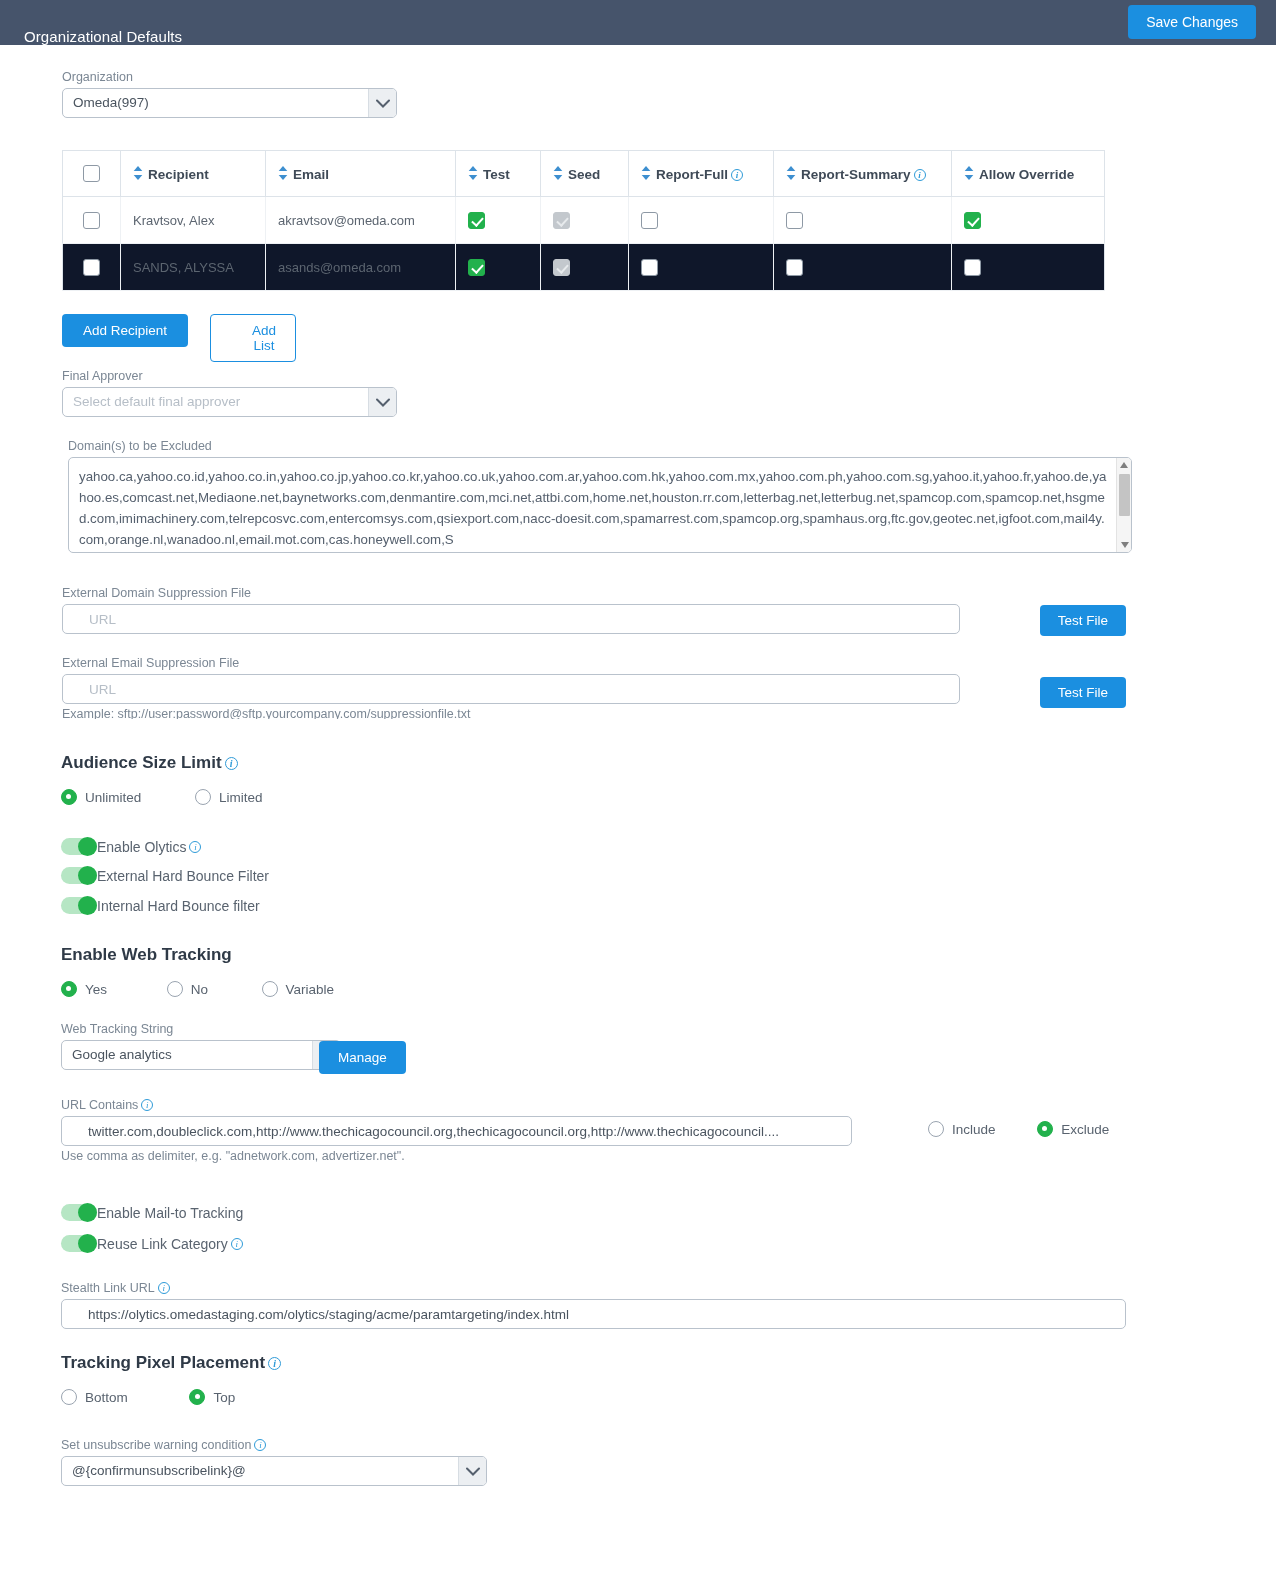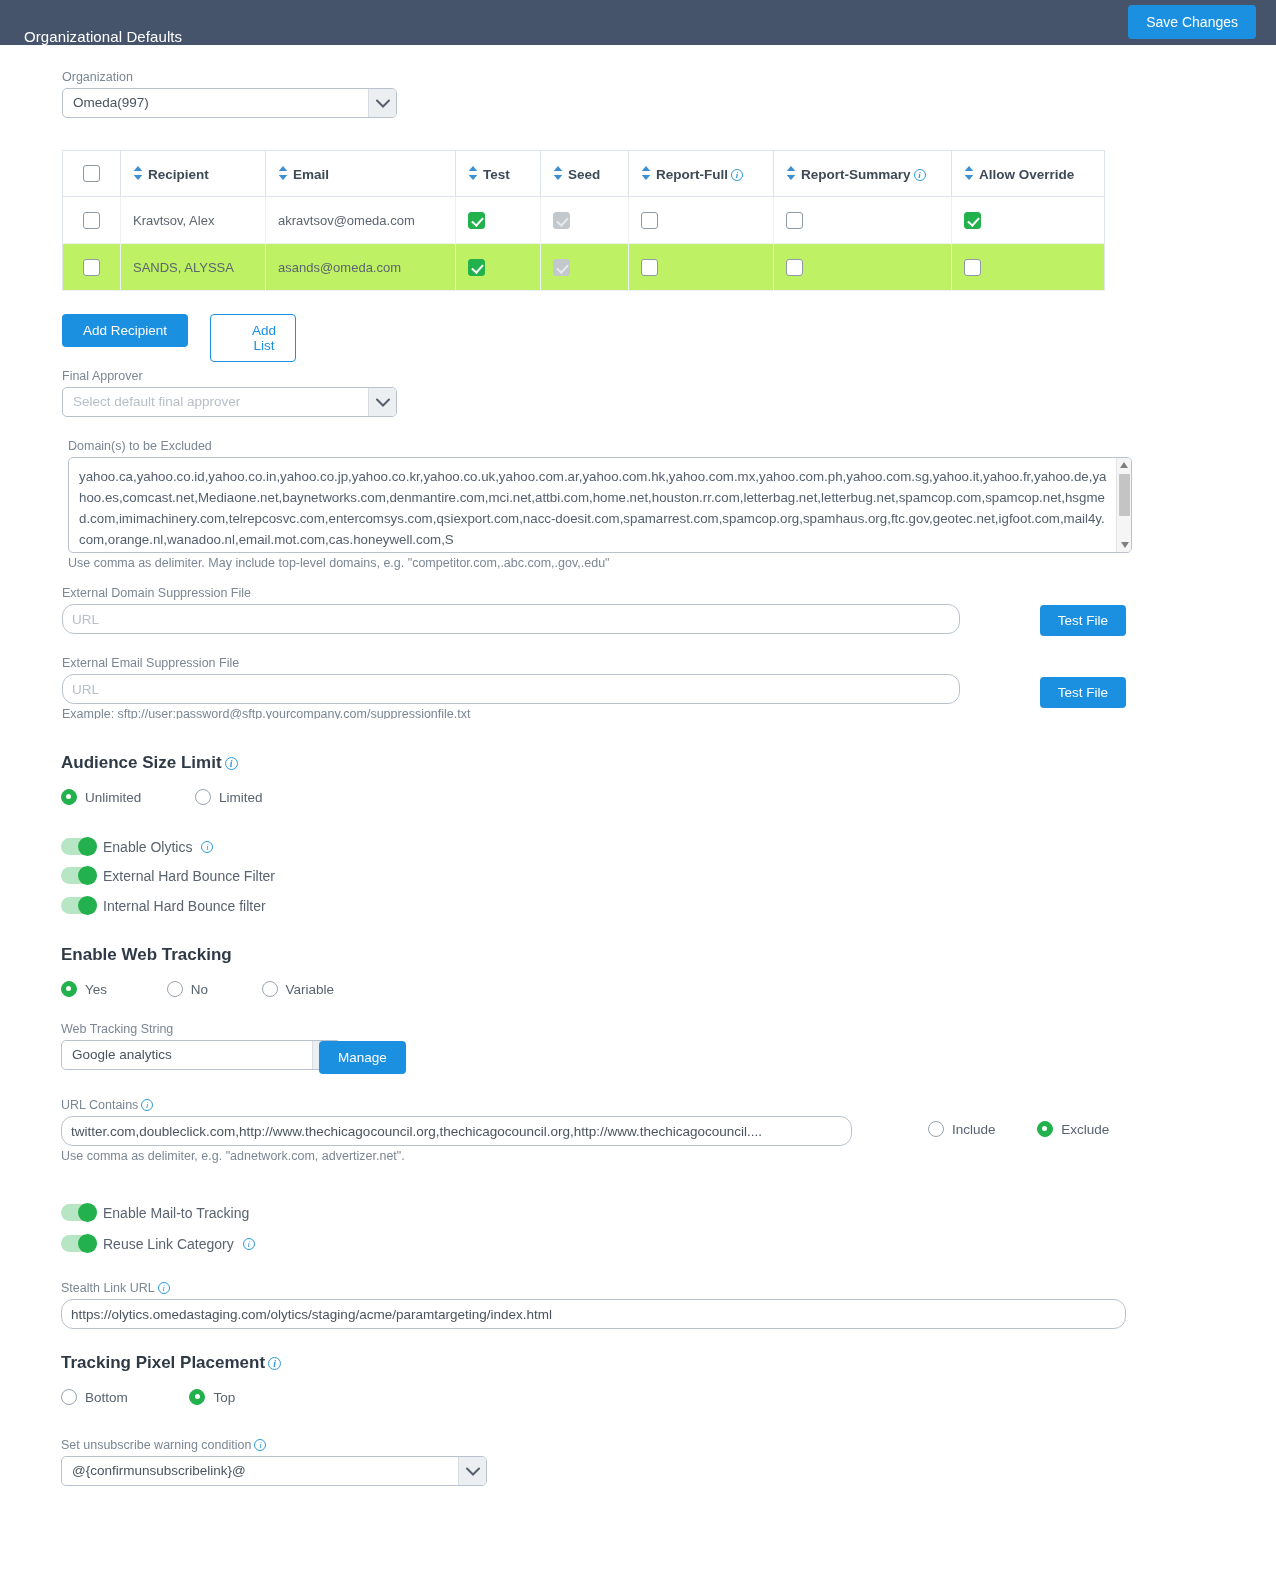--- a/index.html
+++ b/index.html
@@ -93,26 +93,26 @@
     background: #eceff2;
     border-left: 1px solid #d7dde3;
     border-radius: 0 4px 4px 0;
     pointer-events: none;
     display: flex; align-items: center; justify-content: center;
   }
   .select-wrap .arrow svg { display: block; }
 
   input.text-input {
     border: 1px solid #b9c2cc;
-    border-radius: 12px;
+    border-radius: 5px;
     height: 30px;
     font-size: 13.5px;
     font-family: "Liberation Sans", sans-serif;
     color: #4a545f;
-    padding: 0 9px;
+    padding: 0 26px;
     background: #fff;
     outline: none;
   }
   input.text-input::placeholder { color: #b6bec7; }
 
   .help-text {
     font-size: 12.5px;
     color: #7b8794;
     margin-top: 3px;
   }
@@ -157,21 +157,21 @@
     white-space: nowrap;
   }
   table.recip td {
     border-right: 1px solid #eef1f4;
     border-bottom: 1px solid #eef1f4;
     height: 47px;
     padding: 0 12px;
     font-size: 13px;
     color: #5c6570;
   }
-  table.recip tr.alt td { background: #bef264; }
+  table.recip tr.alt td { background: #0f172a; }
   table.recip th:last-child, table.recip td:last-child { border-right: none; }
 
   .sort-ico { margin-right: 5px; vertical-align: -1px; }
 
   
   .cb {
     width: 17px; height: 17px;
     border: 1px solid #8e99a5;
     border-radius: 3px;
     background: #fff;
@@ -282,21 +282,21 @@
     gap: 8px;
     font-size: 13.5px;
     color: #59636f;
     margin-right: 30px;
   }
 
   
   .toggle-row {
     display: flex;
     align-items: center;
-    gap: 6px;
+    gap: 0;
     margin-bottom: 12px;
     font-size: 14px;
     color: #59636f;
   }
   .toggle {
     width: 36px; height: 17px;
     border-radius: 10px;
     background: #b6e6c4;
     position: relative;
     cursor: pointer;
@@ -443,21 +443,20 @@
             </svg>
         </div>
         <div class="sb-thumb"></div>
         <div class="sb-arrow" style="position:absolute;bottom:0;width:15px;">
           <svg width="8" height="6" viewBox="0 0 8 6">
               <path d="M4 6 L0 0 L8 0 Z" fill="#7f7f7f"></path>
             </svg>
         </div>
       </div>
     </div>
-    <div class="help-text">Use comma as delimiter. May include top-level domains, e.g. "competitor.com,.abc.com,.gov,.edu"</div>
   </div>
 
   <div style="position:absolute; left:62px; top:586px;">
     <span class="field-label">External Domain Suppression File</span>
     <input class="text-input" style="width: 898px;" type="text" placeholder="URL">
   </div>
   <button class="btn-primary" style="position:absolute; left:1040px; top:605px; width:86px; padding:8px 0;">Test File</button>
 
   <div style="position:absolute; left:62px; top:656px;">
     <span class="field-label">External Email Suppression File</span>

